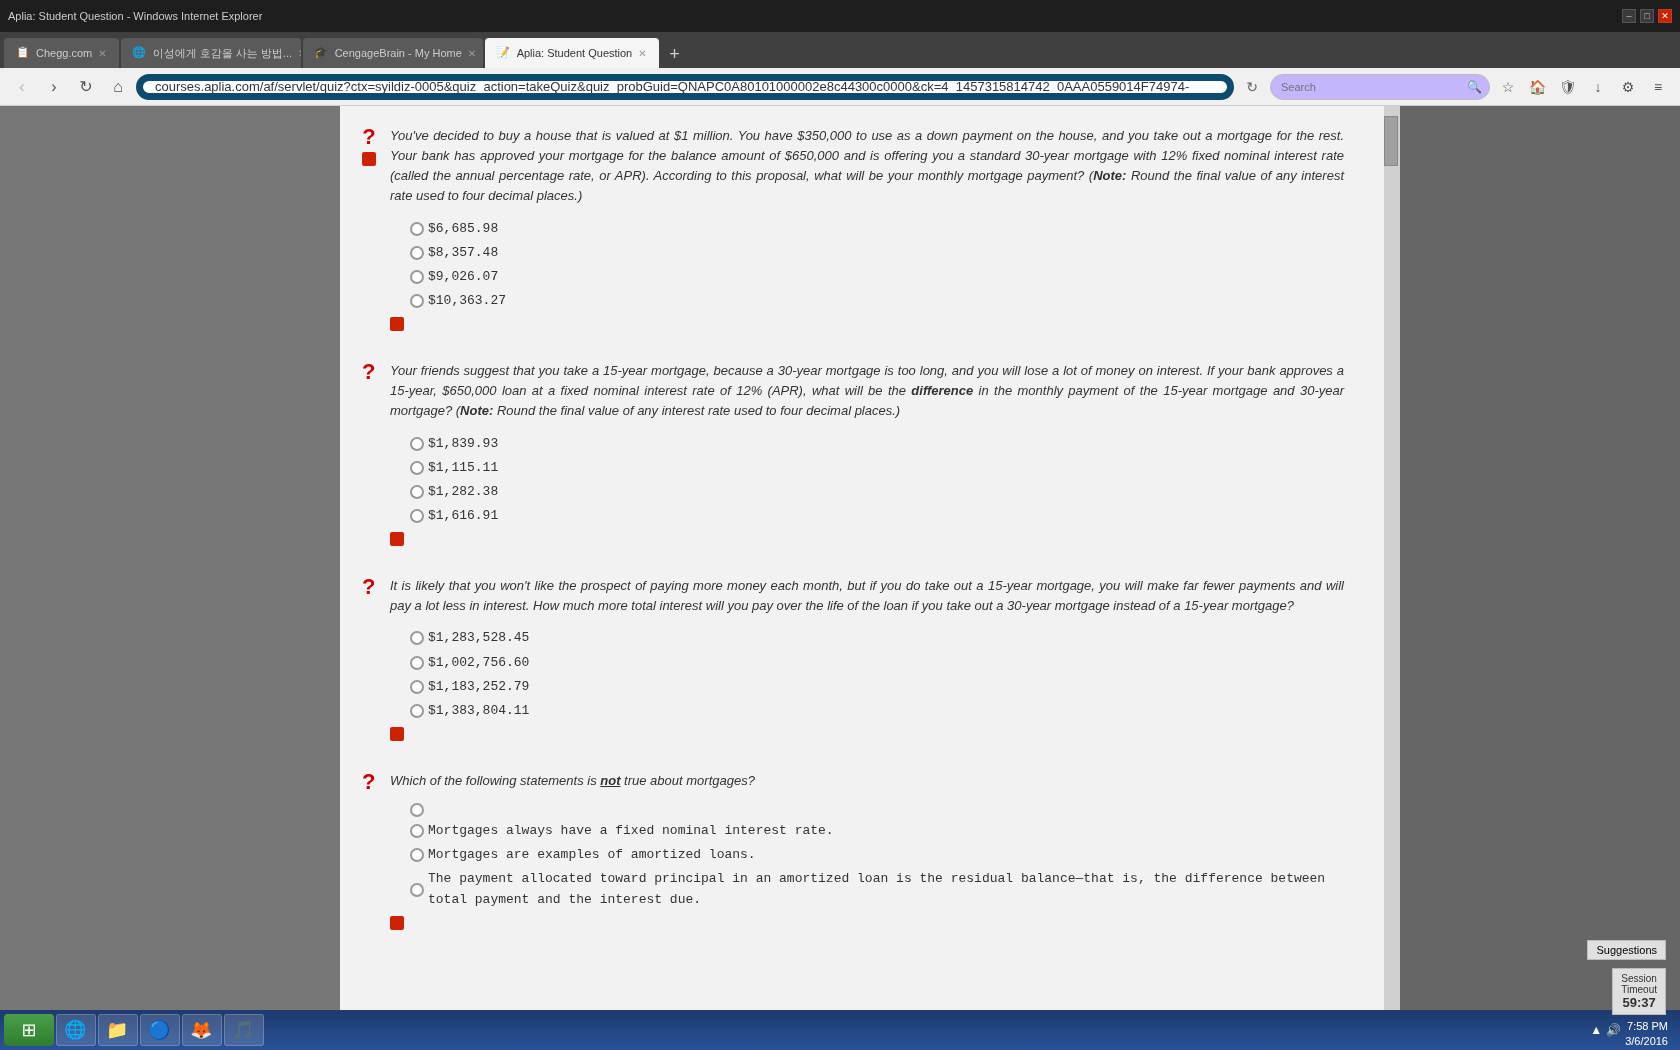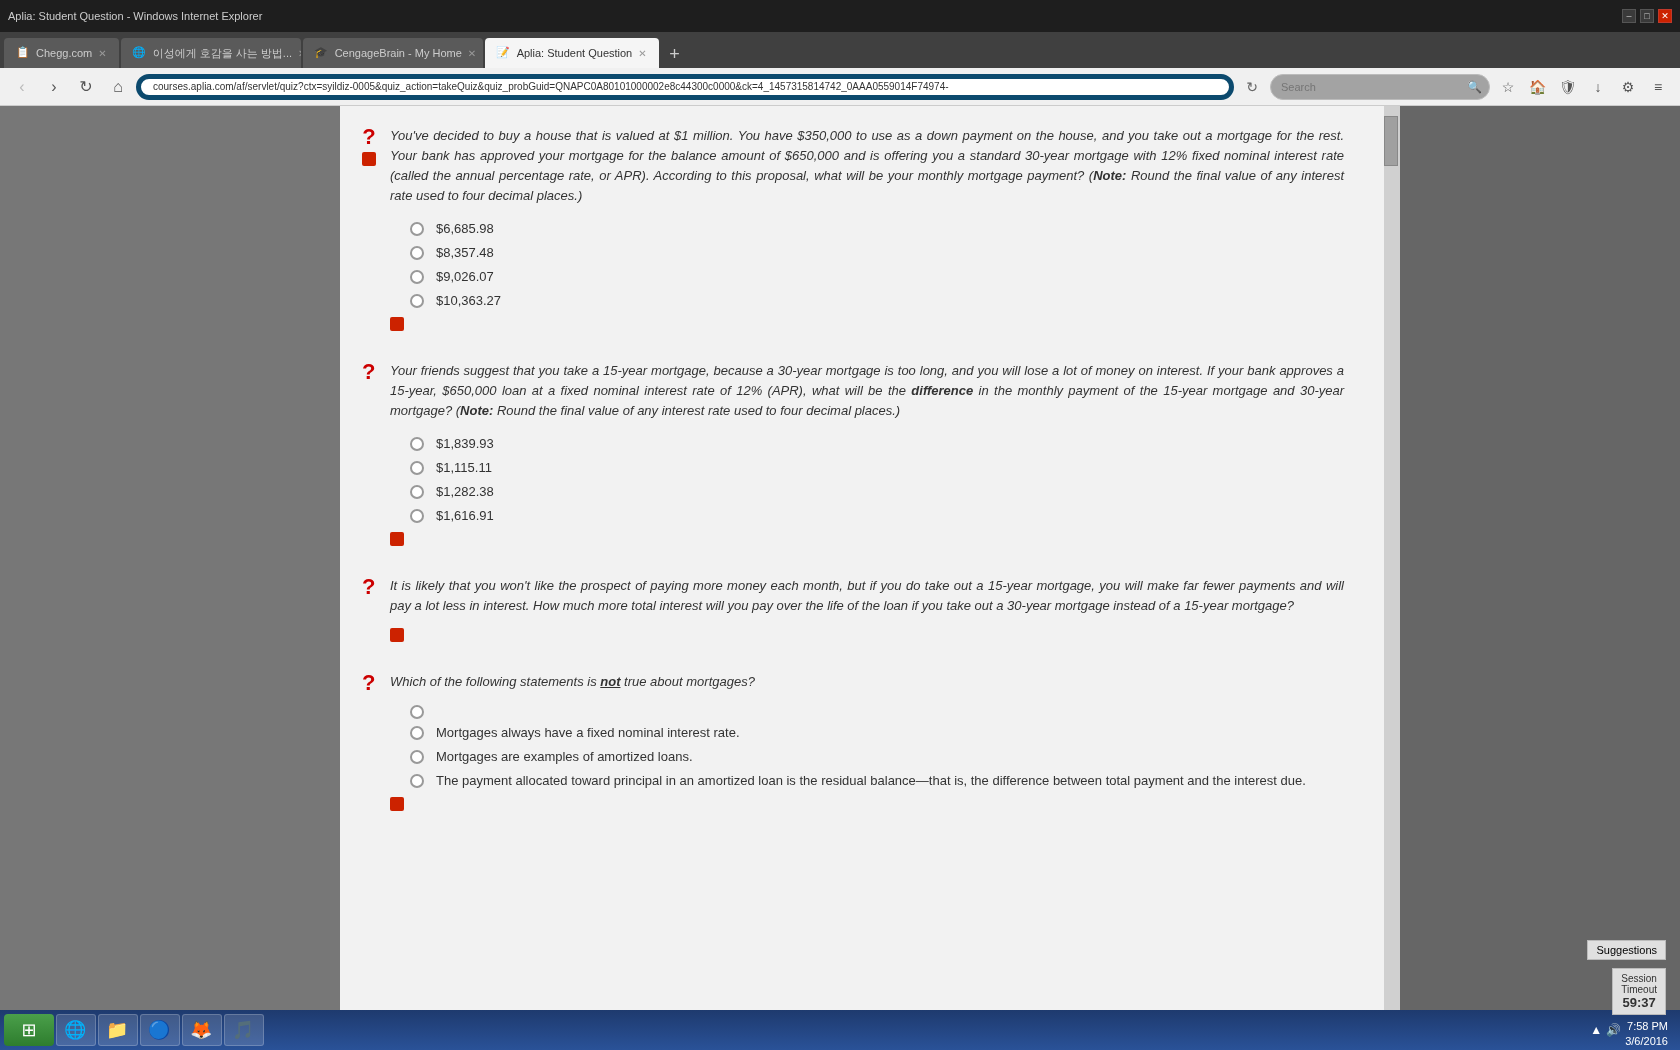--- a/index.html
+++ b/index.html
@@ -92,36 +92,36 @@
       cursor: pointer;
       display: flex; align-items: center; justify-content: center;
       color: #555;
       font-size: 16px;
       border-radius: 50%;
     }
     .nav-btn.disabled { color: #bbb; cursor: default; }
     .url-bar {
       flex: 1;
       height: 26px;
-      border: 5px solid #0c4a6e;
+      border: 7px solid #0c4a6e;
       border-radius: 13px;
       padding: 0 12px;
-      font-size: 10px;
+      font-size: 13px;
       background: white;
       color: #333;
       outline: none;
     }
     .search-bar {
       width: 220px;
       height: 26px;
       border: 1px solid #bbb;
       border-radius: 13px;
       padding: 0 28px 0 10px;
       font-size: 11px;
-      background: #a3a3a3;
+      background: #c4b5fd;
       color: #333;
       outline: none;
       position: relative;
     }
     .search-container {
       position: relative;
       display: flex;
       align-items: center;
     }
     .search-icon-nav {
@@ -150,22 +150,23 @@
     }
 
     .question-block { margin-bottom: 30px; }
     .question-text { margin-bottom: 12px; text-align: justify; font-style: italic; }
     .question-text strong { font-weight: bold; }
 
     .options-group { margin-left: 20px; }
     .option-row {
       display: flex;
       align-items: center;
-      gap: 12px;
+      gap: 4px;
       margin-bottom: 4px;
+      font-family: Liberation Mono, monospace;
     }
     .radio-btn {
       width: 14px; height: 14px;
       border: 2px solid #999;
       border-radius: 50%;
       flex-shrink: 0;
       background: white;
       cursor: pointer;
     }
     .option-label { font-size: 13px; color: #333; }
@@ -384,20 +385,38 @@
         <div style="margin-top:6px;">
           <div style="width:14px;height:14px;background:#cc2200;border-radius:2px;"></div>
         </div>
       </div>
 
       <div class="question-block" style="position:relative;margin-top:20px;">
         <div style="position:absolute;left:-28px;top:0;display:flex;flex-direction:column;align-items:center;">
           <span style="color:#cc0000;font-size:22px;font-weight:bold;line-height:1;">?</span>
         </div>
         <p class="question-text">It is likely that you won't like the prospect of paying more money each month, but if you do take out a 15-year mortgage, you will make far fewer payments and will pay a lot less in interest. How much more total interest will you pay over the life of the loan if you take out a 30-year mortgage instead of a 15-year mortgage?</p>
+        <div class="options-group">
+          <div class="option-row">
+            <div class="radio-btn"></div>
+            <span class="option-label">$1,283,528.45</span>
+          </div>
+          <div class="option-row">
+            <div class="radio-btn"></div>
+            <span class="option-label">$1,002,756.60</span>
+          </div>
+          <div class="option-row">
+            <div class="radio-btn"></div>
+            <span class="option-label">$1,183,252.79</span>
+          </div>
+          <div class="option-row">
+            <div class="radio-btn"></div>
+            <span class="option-label">$1,383,804.11</span>
+          </div>
+        </div>
         <div style="margin-top:6px;">
           <div style="width:14px;height:14px;background:#cc2200;border-radius:2px;"></div>
         </div>
       </div>
 
       <div class="question-block" style="position:relative;margin-top:20px;">
         <div style="position:absolute;left:-28px;top:0;display:flex;flex-direction:column;align-items:center;">
           <span style="color:#cc0000;font-size:22px;font-weight:bold;line-height:1;">?</span>
         </div>
         <p class="question-text">

